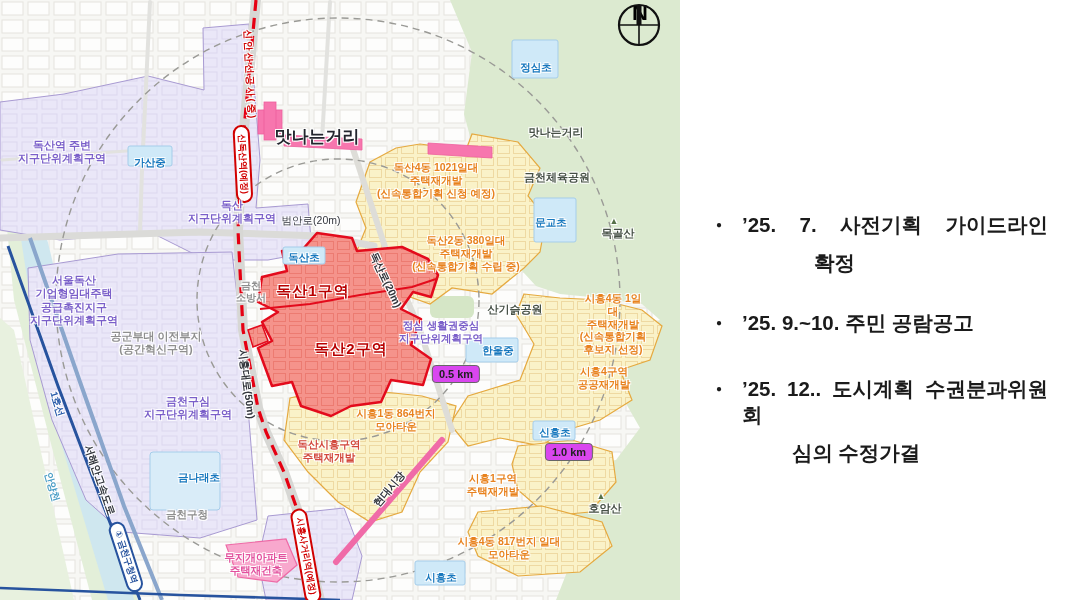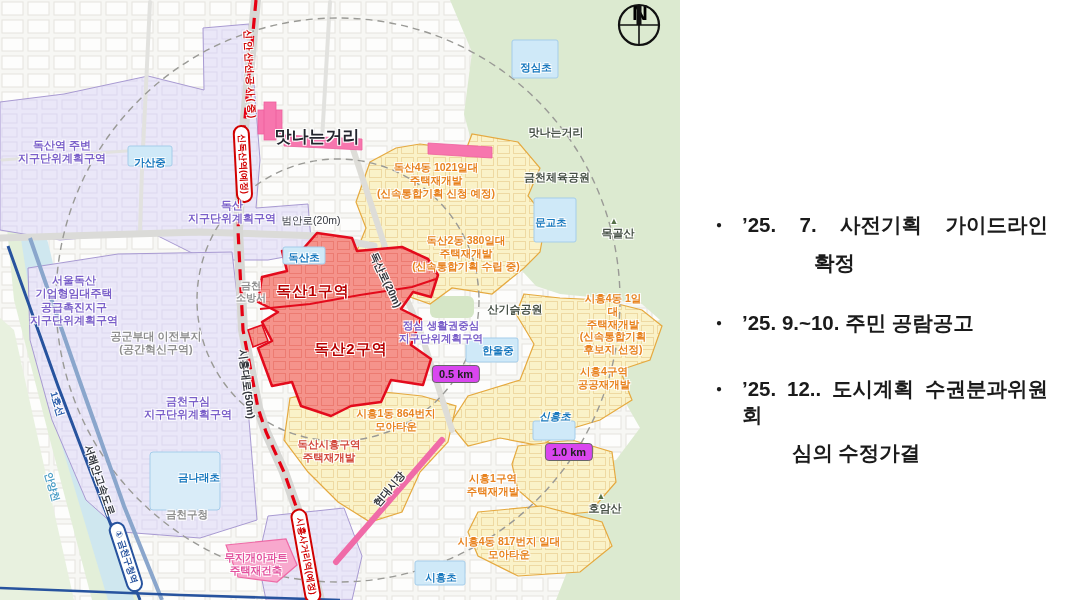--- a/index.html
+++ b/index.html
@@ -205,21 +205,21 @@
     <div class="scalebox" style="left:456px;top:374px;">0.5 km</div>
     <div class="lbl orange" style="left:604px;top:378px;">시흥4구역
 공공재개발</div>
     <div class="lbl orange" style="left:396px;top:420px;">시흥1동 864번지
 모아타운</div>
     <div class="lbl crimson" style="left:329px;top:451px;">독산시흥구역
 주택재개발</div>
     <div class="lbl roadlbl" style="left:389px;top:489px;transform:translate(-50%,-50%) rotate(-50deg);">현대시장</div>
     <div class="lbl orange" style="left:493px;top:485px;">시흥1구역
 주택재개발</div>
-    <div class="lbl blue" style="left:555px;top:416px;font-style:italic;">신흥초</div>
+    <div class="lbl blue" style="left:555px;top:432px;">신흥초</div>
     <div class="scalebox" style="left:569px;top:452px;">1.0 km</div>
     <div class="mtn" style="left:601px;top:503px;">
       <span class="tri">▲</span>
       <span class="nm">호암산</span>
     </div>
     <div class="lbl orange" style="left:509px;top:548px;">시흥4동 817번지 일대
 모아타운</div>
     <div class="lbl blue" style="left:441px;top:577px;">시흥초</div>
     <div class="oval" style="left:306px;top:556px;transform:translate(-50%,-50%) rotate(80deg);">시흥사거리역(예정)</div>
 

